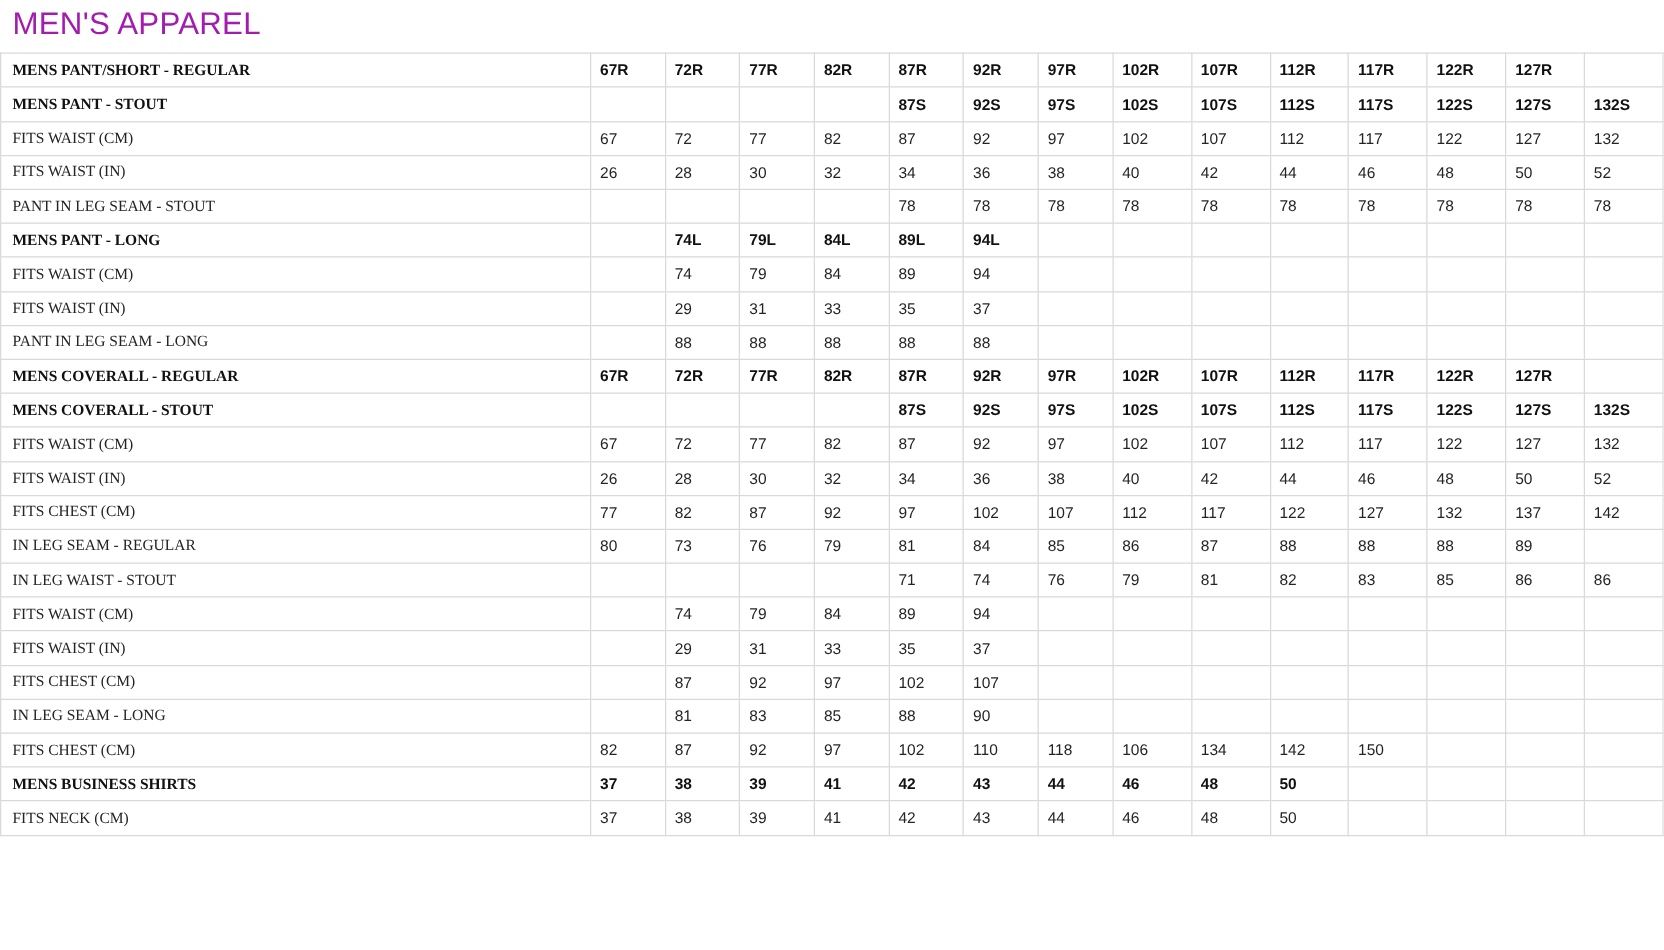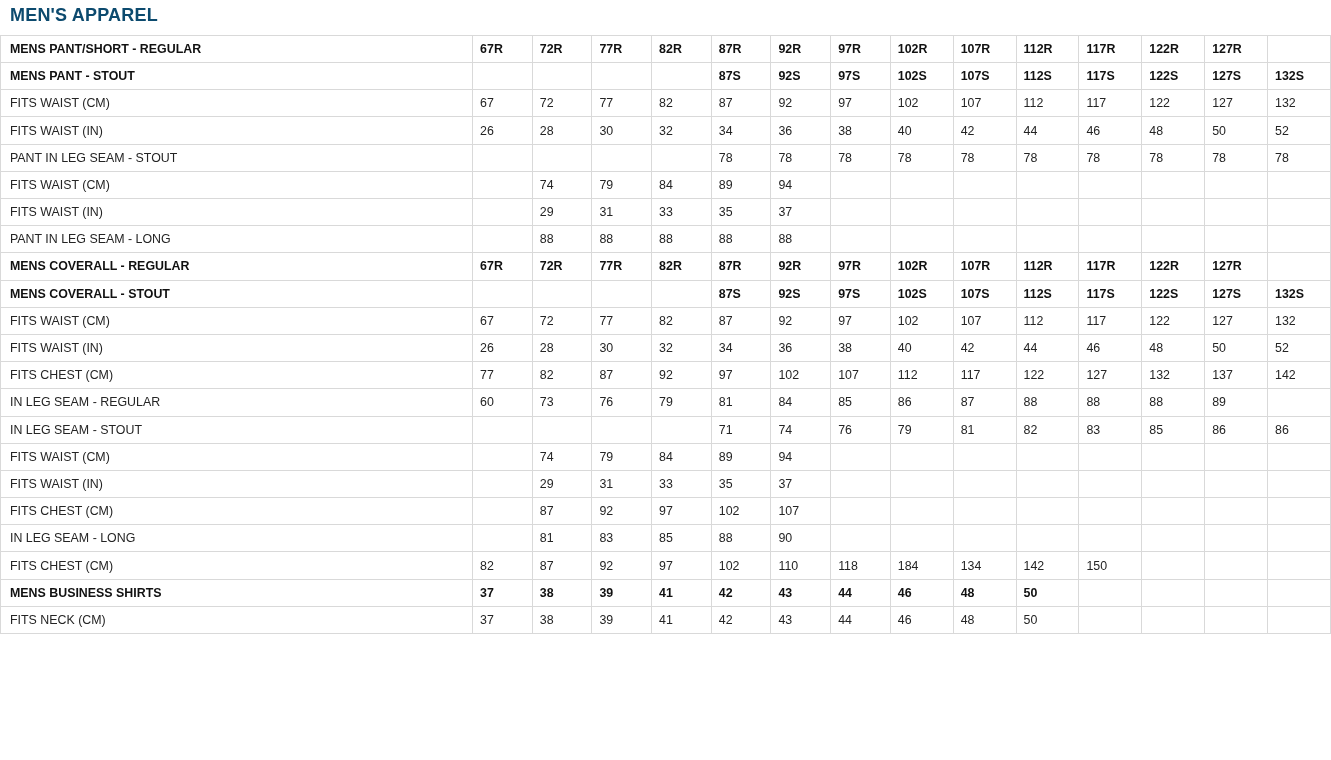--- a/index.html
+++ b/index.html
@@ -13,26 +13,26 @@
     font-family: "Liberation Sans", sans-serif;
     color: #1b1b1b;
     overflow: hidden;
   }
   .page {
     width: 1331px;
     box-sizing: border-box;
     padding: 0;
   }
   .page-title {
-    font-size: 18px;
-    font-weight: bold;
+    font-size: 25px;
+    font-weight: normal;
     letter-spacing: 0.2px;
     padding: 6px 0 10px 10px;
     line-height: 1.05;
-    color: #0c4a6e;
+    color: #a21caf;
   }
   table.size-table {
     border-collapse: collapse;
     width: 1331px;
     table-layout: fixed;
     font-size: 12.4px;
   }
   table.size-table col.c-label { width: 443px; }
   table.size-table col.c-cell  { width: 56px; }
   table.size-table col.c-cell-wide { width: 59px; }
@@ -44,20 +44,21 @@
     white-space: nowrap;
     overflow: hidden;
     color: #242424;
   }
   table.size-table tr.head td {
     font-weight: bold;
     color: #111;
   }
   table.size-table td.label {
     padding-left: 9px;
+    font-family: Liberation Serif, serif;
   }
   table.size-table td.empty { }
 </style>
 </head>
 <body>
 
 <div class="page">
 
   <div class="page-title">MEN'S APPAREL</div>
 
@@ -158,20 +159,37 @@
           <td>78</td>
           <td>78</td>
           <td>78</td>
           <td>78</td>
           <td>78</td>
           <td>78</td>
           <td>78</td>
           <td>78</td>
           <td>78</td>
         </tr>
+        <tr class="head">
+          <td class="label">MENS PANT - LONG</td>
+          <td class="empty"></td>
+          <td>74L</td>
+          <td>79L</td>
+          <td>84L</td>
+          <td>89L</td>
+          <td>94L</td>
+          <td class="empty"></td>
+          <td class="empty"></td>
+          <td class="empty"></td>
+          <td class="empty"></td>
+          <td class="empty"></td>
+          <td class="empty"></td>
+          <td class="empty"></td>
+          <td class="empty"></td>
+        </tr>
         <tr class="body">
           <td class="label">FITS WAIST (CM)</td>
           <td class="empty"></td>
           <td>74</td>
           <td>79</td>
           <td>84</td>
           <td>89</td>
           <td>94</td>
           <td class="empty"></td>
           <td class="empty"></td>
@@ -296,37 +314,37 @@
           <td>112</td>
           <td>117</td>
           <td>122</td>
           <td>127</td>
           <td>132</td>
           <td>137</td>
           <td>142</td>
         </tr>
         <tr class="body">
           <td class="label">IN LEG SEAM - REGULAR</td>
-          <td>60</td>
+          <td>80</td>
           <td>73</td>
           <td>76</td>
           <td>79</td>
           <td>81</td>
           <td>84</td>
           <td>85</td>
           <td>86</td>
           <td>87</td>
           <td>88</td>
           <td>88</td>
           <td>88</td>
           <td>89</td>
           <td class="empty"></td>
         </tr>
         <tr class="body">
-          <td class="label">IN LEG SEAM - STOUT</td>
+          <td class="label">IN LEG WAIST - STOUT</td>
           <td class="empty"></td>
           <td class="empty"></td>
           <td class="empty"></td>
           <td class="empty"></td>
           <td>71</td>
           <td>74</td>
           <td>76</td>
           <td>79</td>
           <td>81</td>
           <td>82</td>
@@ -405,21 +423,21 @@
         </tr>
         <tr class="body">
           <td class="label">FITS CHEST (CM)</td>
           <td>82</td>
           <td>87</td>
           <td>92</td>
           <td>97</td>
           <td>102</td>
           <td>110</td>
           <td>118</td>
-          <td>184</td>
+          <td>106</td>
           <td>134</td>
           <td>142</td>
           <td>150</td>
           <td class="empty"></td>
           <td class="empty"></td>
           <td class="empty"></td>
         </tr>
         <tr class="head">
           <td class="label">MENS BUSINESS SHIRTS</td>
           <td>37</td>

